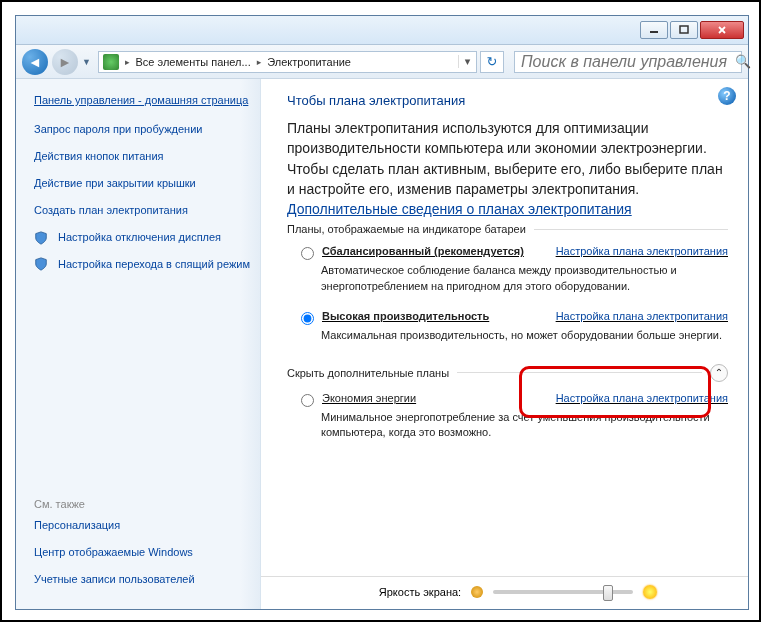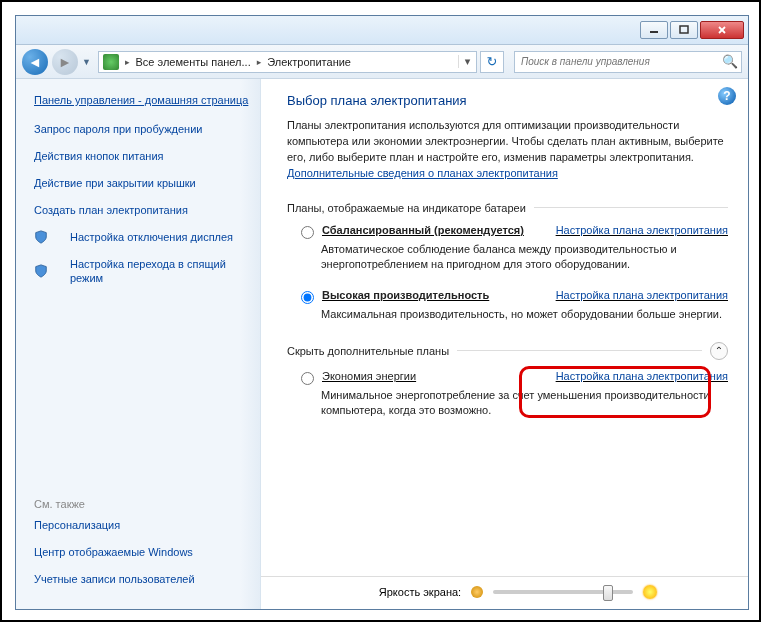--- a/index.html
+++ b/index.html
@@ -21,37 +21,37 @@
 .nav-back { background: radial-gradient(circle at 30% 30%, #6ab0e8, #1a6db8); }
 .nav-fwd { background: radial-gradient(circle at 30% 30%, #d8e4ef, #b8c8d8); color: #888; }
 .nav-drop { width: 12px; font-size: 9px; color: #4a6a8a; cursor: pointer; }
 .breadcrumb { flex: 1; height: 22px; border: 1px solid #b0c4d8; background: #fff; display: flex; align-items: center; font-size: 11px; overflow: hidden; }
 .bc-icon { width: 16px; height: 16px; margin: 0 4px; background: radial-gradient(#6c6,#383); border-radius: 2px; }
 .bc-seg { padding: 0 4px; color: #222; white-space: nowrap; cursor: pointer; }
 .bc-arrow { color: #555; font-size: 9px; padding: 0 2px; }
 .bc-dd { width: 18px; text-align: center; border-left: 1px solid #ddd; color: #555; cursor: pointer; }
 .refresh-btn { width: 24px; height: 22px; border: 1px solid #b0c4d8; background: #fff; display: flex; align-items: center; justify-content: center; color: #1a6db8; font-size: 13px; cursor: pointer; margin-left: -1px; }
 .searchbox { width: 228px; height: 22px; border: 1px solid #b0c4d8; background: #fff; display: flex; align-items: center; margin-left: 6px; }
-.searchbox input { flex: 1; border: none; outline: none; font-size: 10px; font-style: italic; color: #888; padding: 0 6px; background: transparent; }
+.searchbox input { flex: 1; border: none; outline: none; font-size: 16px; font-style: italic; color: #888; padding: 0 6px; background: transparent; }
 .search-icon { width: 22px; text-align: center; color: #1a6db8; font-size: 13px; cursor: pointer; }
 
 
 .body { display: flex; height: calc(100% - 63px); }
 .sidebar { width: 245px; background: linear-gradient(to right, #f1f6fb 0%, #f1f6fb 92%, #e4edf6 100%); border-right: 1px solid #d8e4ef; padding: 14px 10px 10px 18px; font-size: 11px; color: #0646a0; display: flex; flex-direction: column; }
 .sidebar .home { color: #0646a0; text-decoration: underline; margin-bottom: 14px; line-height: 1.4; cursor: pointer; }
 .side-link { color: #0646a0; margin-bottom: 12px; line-height: 1.35; cursor: pointer; }
-.side-link.icon-row { display: flex; gap: 22px; align-items: center; }
+.side-link.icon-row { display: flex; gap: 10px; align-items: flex-end; }
 .side-icon { width: 14px; height: 14px; flex-shrink: 0; }
 .side-spacer { flex: 1; }
 .see-also { color: #888; font-style: normal; margin-bottom: 8px; }
 
 .main { flex: 1; padding: 14px 20px 10px 26px; position: relative; overflow: hidden; }
 .help-icon { position: absolute; right: 12px; top: 8px; width: 18px; height: 18px; border-radius: 50%; background: radial-gradient(circle at 35% 35%, #8cf, #05a); color: #fff; font-size: 12px; font-weight: bold; display: flex; align-items: center; justify-content: center; cursor: pointer; }
 .main h1 { font-size: 13px; color: #003a8c; font-weight: normal; margin-bottom: 10px; }
-.main .intro { font-size: 11px; color: #222; line-height: 1.45; margin-bottom: 20px; }
+.main .intro { font-size: 14px; color: #222; line-height: 1.45; margin-bottom: 4px; }
 .main .intro a { color: #0646a0; text-decoration: underline; cursor: pointer; }
 
 .group-title { font-size: 11px; color: #222; display: flex; align-items: center; margin-bottom: 10px; }
 .group-title .line { flex: 1; height: 1px; background: #ddd; margin-left: 8px; }
 .group-title .toggle { width: 18px; height: 18px; border: 1px solid #bbb; border-radius: 50%; display: flex; align-items: center; justify-content: center; font-size: 10px; margin-left: 8px; cursor: pointer; background: #fafafa; }
 
 .plan { margin-left: 14px; margin-bottom: 16px; font-size: 11px; }
 .plan-row { display: flex; align-items: flex-start; text-decoration: underline; }
 .plan-radio { margin-right: 8px; margin-top: 2px; }
 .plan-label { font-weight: bold; color: #222; }
@@ -133,21 +133,21 @@
       </div>
       <div class="side-spacer"></div>
       <div class="see-also">См. также</div>
       <div class="side-link">Персонализация</div>
       <div class="side-link">Центр отображаемые Windows</div>
       <div class="side-link">Учетные записи пользователей</div>
     </div>
 
     <div class="main">
       <div class="help-icon">?</div>
-      <h1>Выбор плана электропитания</h1>
+      <h1>Чтобы плана электропитания</h1>
       <p class="intro">
         <span>Планы электропитания используются для оптимизации производительности компьютера или экономии электроэнергии. Чтобы сделать план активным, выберите его, либо выберите план и настройте его, изменив параметры электропитания. </span><a>Дополнительные сведения о планах электропитания</a>
       </p>
 
       <div class="group-title">
         <span>Планы, отображаемые на индикаторе батареи</span>
         <div class="line"></div>
       </div>
 
       <div class="plan">

